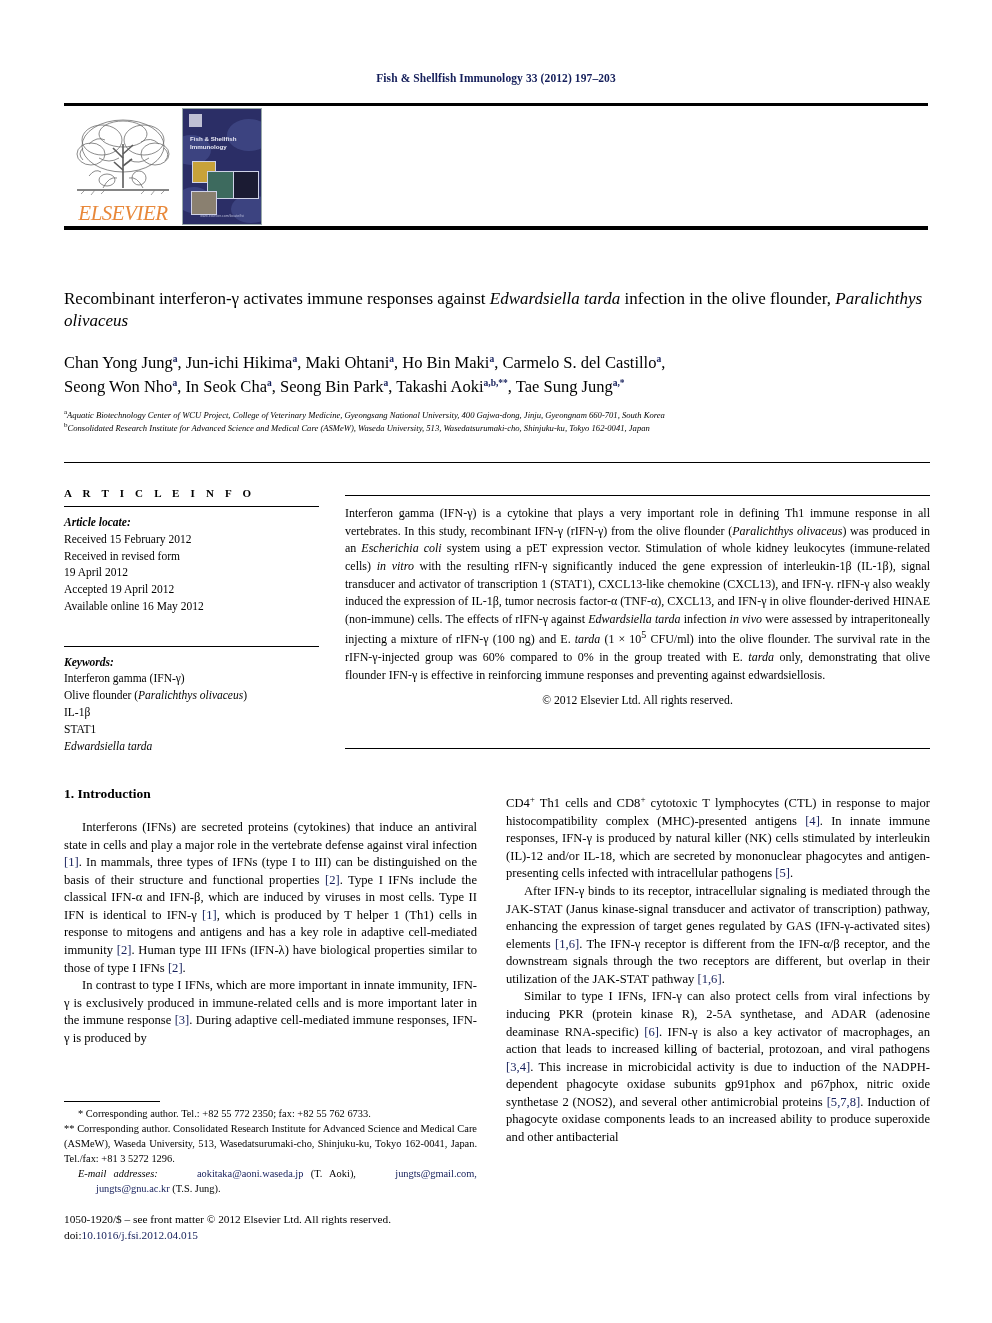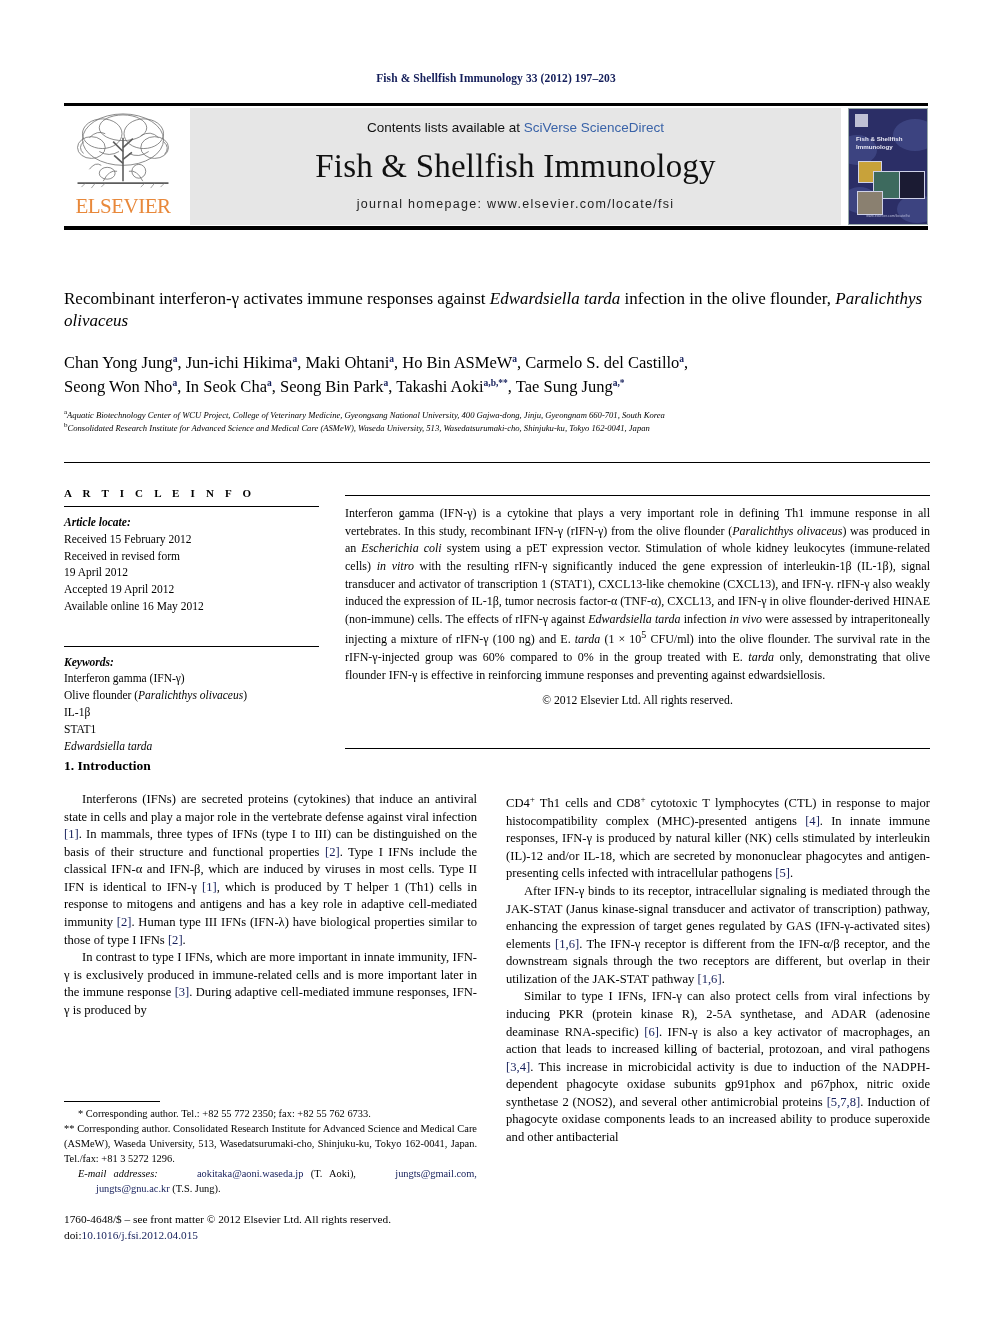--- a/index.html
+++ b/index.html
@@ -60,21 +60,22 @@
     height: 117px;
     margin-top: 2px;
   }
   .elsevier-logo {
     width: 118px;
     flex: 0 0 118px;
     display: flex;
     flex-direction: column;
     align-items: center;
     justify-content: flex-end;
-    padding-bottom: 8px;
+    padding-bottom: 1px;
+    font-style: italic;
   }
   .tree-svg { display:block; }
   .elsevier-word {
     font-family: "Liberation Serif", serif;
     font-size: 21px;
     letter-spacing: -0.5px;
     color: #E8883A;
     line-height: 1;
     margin-top: 1px;
   }
@@ -248,21 +249,21 @@
     top: 748px;
     width: 585px;
     height: 1px;
     background: #000;
   }
 
   
   .body-left {
     position: absolute;
     left: 64px;
-    top: 758px;
+    top: 786px;
     width: 413px;
   }
   .body-right {
     position: absolute;
     left: 506px;
     top: 793px;
     width: 424px;
   }
   .body-head {
     font-family: "Liberation Serif", serif;
@@ -366,27 +367,20 @@
               <path d="M22 81 l4 -5"></path>
               <path d="M32 80 l4 -4"></path>
             <path d="M72 80 l4 -4"></path>
               <path d="M82 81 l4 -5"></path>
               <path d="M92 80 l4 -4"></path>
           </g>
         </svg>
         <div class="elsevier-word">ELSEVIER</div>
       </div>
 
-      <div class="journal-band">
-        <div class="contents-line">
-          <span>Contents lists available at </span><span class="sd-link">SciVerse ScienceDirect</span>
-        </div>
-        <div class="journal-name">Fish &amp; Shellfish Immunology</div>
-        <div class="homepage-line">journal homepage: www.elsevier.com/locate/fsi</div>
-      </div>
 
       <div class="cover-thumb">
         <div class="cover-blob" style="left:-12px;top:26px;width:40px;height:30px;"></div>
         <div class="cover-blob" style="left:44px;top:10px;width:44px;height:32px;"></div>
         <div class="cover-blob" style="left:-6px;top:78px;width:34px;height:26px;"></div>
         <div class="cover-blob" style="left:48px;top:86px;width:40px;height:28px;"></div>
         <div class="cover-elsbox"></div>
         <div class="cover-title">
           <span>Fish &amp; Shellfish</span><br>
           <span>Immunology</span>
@@ -403,21 +397,21 @@
     <div class="rule-thick-bottom"></div>
   </div>
 
   <div class="title-block">
     <h1 class="paper-title"><span>Recombinant interferon-γ activates immune responses against </span><span class="it">Edwardsiella tarda</span><span> infection in the olive flounder, </span><span class="it">Paralichthys olivaceus</span></h1>
 
     <div class="authors">
       <span><span>Chan Yong Jung</span><sup>a</sup></span>,
       <span><span>Jun-ichi Hikima</span><sup>a</sup></span>,
       <span><span>Maki Ohtani</span><sup>a</sup></span>,
-      <span><span>Ho Bin ASMeW</span><sup>a</sup></span>,
+      <span><span>Ho Bin Maki</span><sup>a</sup></span>,
       <span><span>Carmelo S. del Castillo</span><sup>a</sup></span>,<br>
       <span><span>Seong Won Nho</span><sup>a</sup></span>,
       <span><span>In Seok Cha</span><sup>a</sup></span>,
       <span><span>Seong Bin Park</span><sup>a</sup></span>,
       <span><span>Takashi Aoki</span><sup>a,b,**</sup></span>,
       <span><span>Tae Sung Jung</span><sup>a,*</sup></span>
     </div>
 
     <div class="affiliations">
       <div><sup>a</sup><span>Aquatic Biotechnology Center of WCU Project, College of Veterinary Medicine, Gyeongsang National University, 400 Gajwa-dong, Jinju, Gyeongnam 660-701, South Korea</span></div>
@@ -467,17 +461,17 @@
   </div>
 
   <div class="foot-rule"></div>
   <div class="footnotes">
     <p class="fn-indent">* Corresponding author. Tel.: +82 55 772 2350; fax: +82 55 762 6733.</p>
     <p>** Corresponding author. Consolidated Research Institute for Advanced Science and Medical Care (ASMeW), Waseda University, 513, Wasedatsurumaki-cho, Shinjuku-ku, Tokyo 162-0041, Japan. Tel./fax: +81 3 5272 1296.</p>
     <p class="fn-indent"><span class="mail-label">E-mail addresses:</span> <span class="mail">aokitaka@aoni.waseda.jp</span> <span>(T. Aoki),</span> <span class="mail">jungts@gmail.com,</span> <span class="mail">jungts@gnu.ac.kr</span> <span>(T.S. Jung).</span></p>
   </div>
 
   <div class="issn-block">
-    <div>1760-4648/$ – see front matter © 2012 Elsevier Ltd. All rights reserved.</div>
+    <div>1050-1920/$ – see front matter © 2012 Elsevier Ltd. All rights reserved.</div>
     <div><span>doi:</span><span class="doi-link">10.1016/j.fsi.2012.04.015</span></div>
   </div>
 
 </div>
 
 </body></html>

